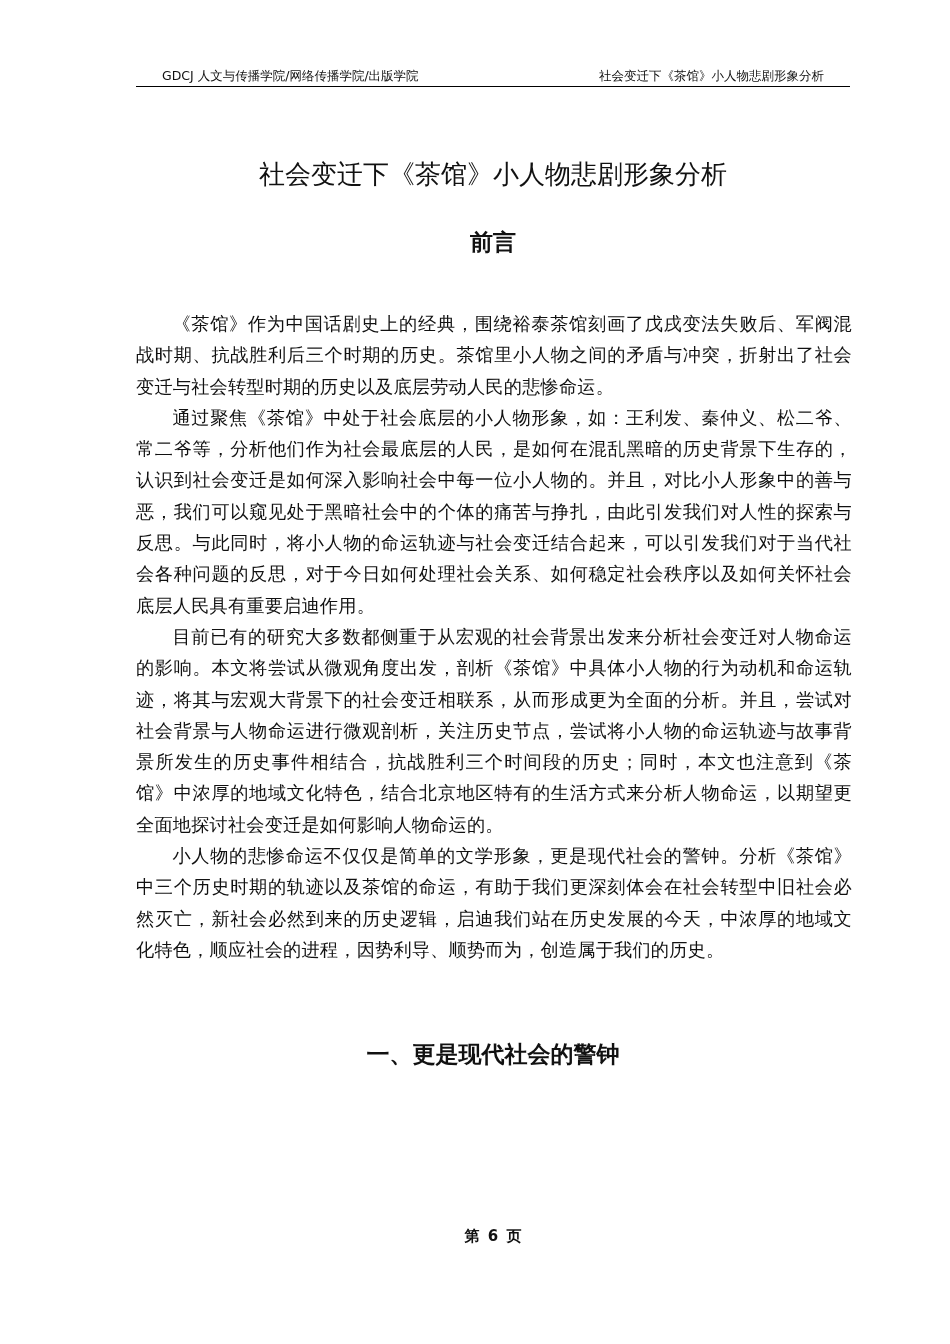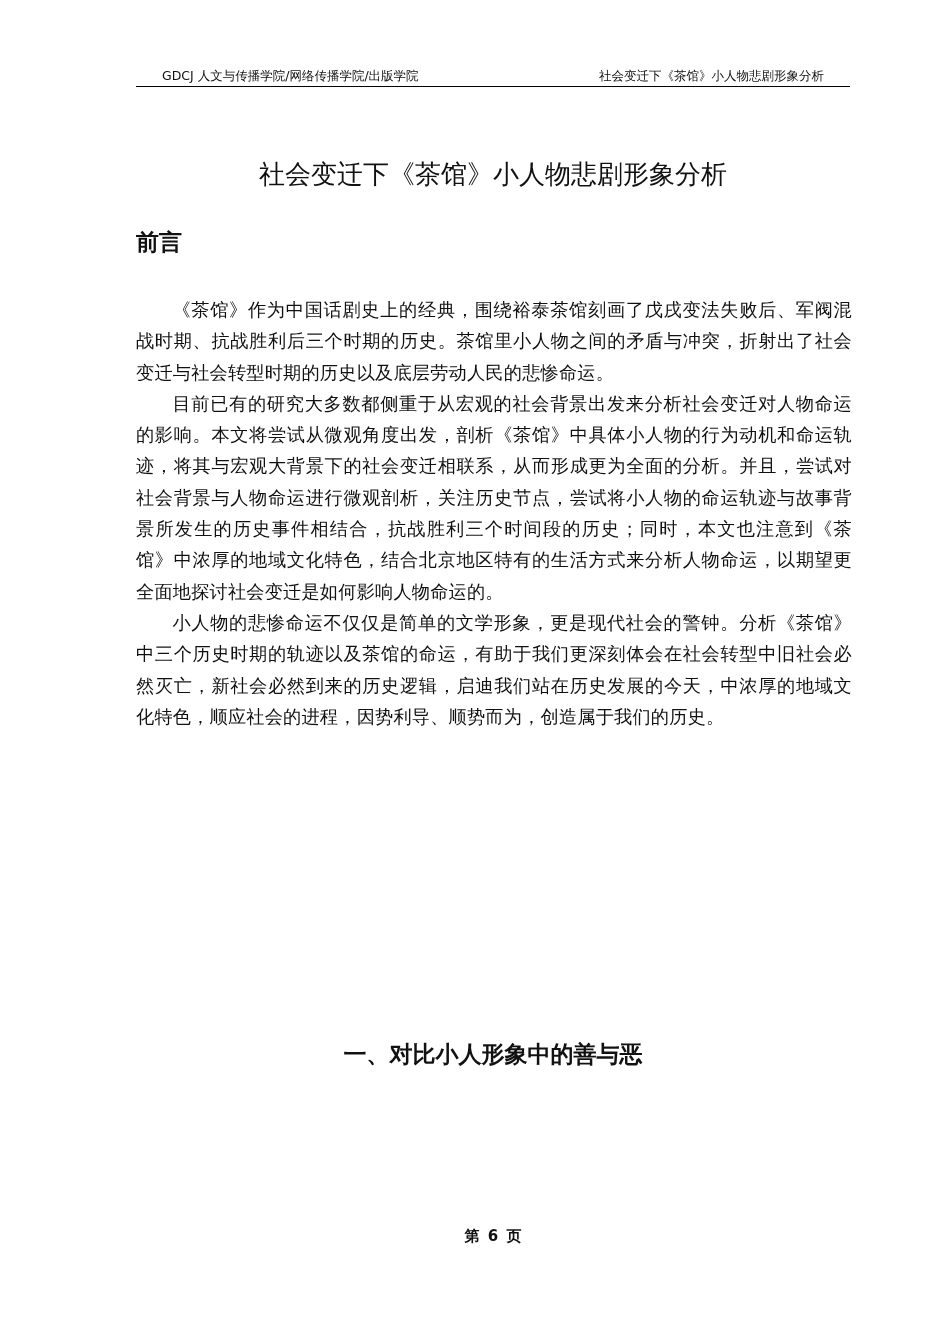--- a/index.html
+++ b/index.html
@@ -54,40 +54,41 @@
       font-size: 26px;
       line-height: 44px;
       font-weight: normal;
       margin: 0;
     }
     .preface-heading {
       position: absolute;
       left: 136px;
       width: 714px;
       top: 222px;
+      text-align: center;
       font-family: "DejaVu Sans", "Liberation Sans", sans-serif;
       font-size: 23px;
       line-height: 40px;
       font-weight: bold;
       margin: 0;
     }
     .body-text {
       position: absolute;
       left: 136px;
       width: 716px;
       font-size: 18.2px;
       line-height: 31.3px;
       text-align: justify;
       letter-spacing: 0.2px;
     }
     .body-text p {
       margin: 0;
       text-indent: 2em;
     }
-    .preface-body { top: 294px; }
+    .preface-body { top: 308px; }
     .section-heading {
       position: absolute;
       left: 136px;
       width: 714px;
       top: 1034px;
       text-align: center;
       font-family: "DejaVu Sans", "Liberation Sans", sans-serif;
       font-size: 23px;
       line-height: 40px;
       font-weight: bold;
@@ -121,24 +122,25 @@
     <span class="header-left">GDCJ 人文与传播学院/网络传播学院/出版学院</span>
     <span class="header-right">社会变迁下《茶馆》小人物悲剧形象分析</span>
   </div>
 
   <h1 class="title">社会变迁下《茶馆》小人物悲剧形象分析</h1>
 
   <h2 class="preface-heading">前言</h2>
 
   <div class="body-text preface-body">
     <p>《茶馆》作为中国话剧史上的经典，围绕裕泰茶馆刻画了戊戌变法失败后、军阀混战时期、抗战胜利后三个时期的历史。茶馆里小人物之间的矛盾与冲突，折射出了社会变迁与社会转型时期的历史以及底层劳动人民的悲惨命运。</p>
+    <p>通过聚焦《茶馆》中处于社会底层的小人物形象，如：王利发、秦仲义、松二爷、常二爷等，分析他们作为社会最底层的人民，是如何在混乱黑暗的历史背景下生存的，认识到社会变迁是如何深入影响社会中每一位小人物的。并且，对比小人形象中的善与恶，我们可以窥见处于黑暗社会中的个体的痛苦与挣扎，由此引发我们对人性的探索与反思。与此同时，将小人物的命运轨迹与社会变迁结合起来，可以引发我们对于当代社会各种问题的反思，对于今日如何处理社会关系、如何稳定社会秩序以及如何关怀社会底层人民具有重要启迪作用。</p>
     <p>目前已有的研究大多数都侧重于从宏观的社会背景出发来分析社会变迁对人物命运的影响。本文将尝试从微观角度出发，剖析《茶馆》中具体小人物的行为动机和命运轨迹，将其与宏观大背景下的社会变迁相联系，从而形成更为全面的分析。并且，尝试对社会背景与人物命运进行微观剖析，关注历史节点，尝试将小人物的命运轨迹与故事背景所发生的历史事件相结合，抗战胜利三个时间段的历史；同时，本文也注意到《茶馆》中浓厚的地域文化特色，结合北京地区特有的生活方式来分析人物命运，以期望更全面地探讨社会变迁是如何影响人物命运的。</p>
     <p>小人物的悲惨命运不仅仅是简单的文学形象，更是现代社会的警钟。分析《茶馆》中三个历史时期的轨迹以及茶馆的命运，有助于我们更深刻体会在社会转型中旧社会必然灭亡，新社会必然到来的历史逻辑，启迪我们站在历史发展的今天，中浓厚的地域文化特色，顺应社会的进程，因势利导、顺势而为，创造属于我们的历史。</p>
   </div>
 
-  <h2 class="section-heading">一、对比小人形象中的善与恶</h2>
+  <h2 class="section-heading">一、更是现代社会的警钟</h2>
 
   <div class="body-text section-body">
   </div>
 
   <div class="footer">第 6 页</div>
 
 </div>
 
 </body></html>

